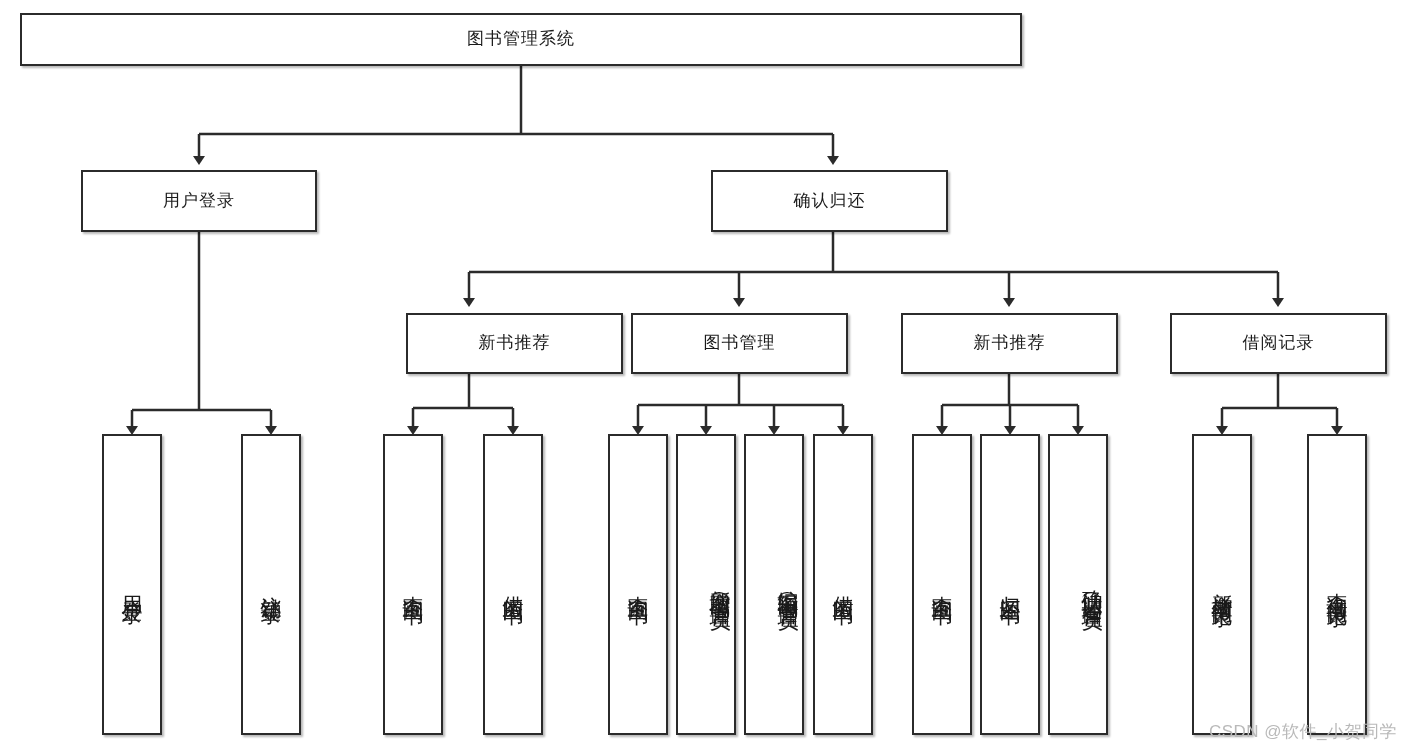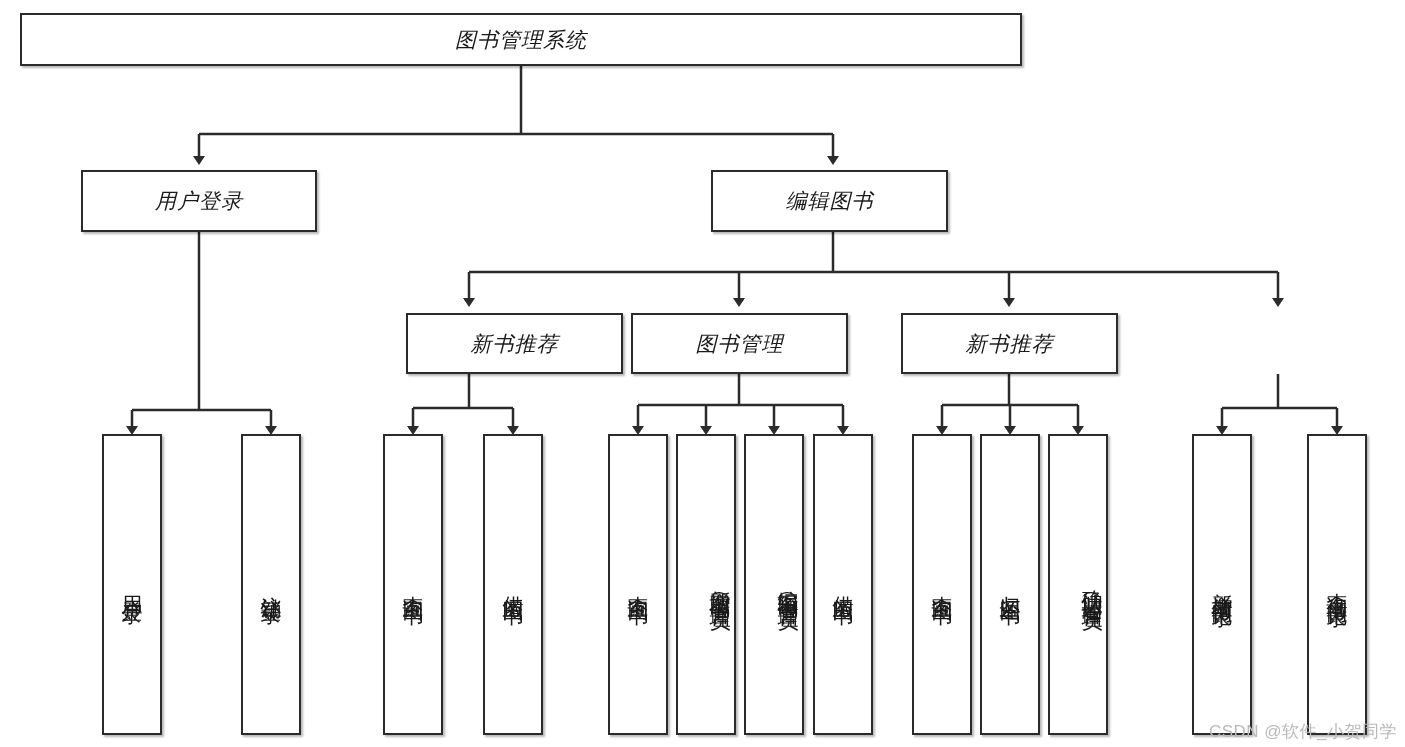--- a/index.html
+++ b/index.html
@@ -22,24 +22,23 @@
     box-sizing: border-box;
     border: 2px solid #2b2b2b;
     background: #ffffff;
     box-shadow: 2px 2px 2px rgba(0,0,0,0.28);
     display: flex;
     align-items: center;
     justify-content: center;
     color: #1a1a1a;
   }
   .node.horizontal {
-    font-size: 21px;
+    font-size: 17px;
     letter-spacing: 1px;
     line-height: 1.1;
-    font-style: italic;
   }
   .node.vertical {
     writing-mode: vertical-rl;
     text-orientation: upright;
     font-size: 21px;
     letter-spacing: 3px;
     align-items: flex-start;
     justify-content: center;
     padding-top: 4px;
   }
@@ -126,31 +125,34 @@
   </svg>
 
   <div class="node horizontal" style="left:20px; top:13px; width:1002px; height:53px;">
     <span>图书管理系统</span>
   </div>
 
   <div class="node horizontal" style="left:81px; top:170px; width:236px; height:62px;">
     <span>用户登录</span>
   </div>
   <div class="node horizontal" style="left:711px; top:170px; width:237px; height:62px;">
-    <span>编辑图书</span>
+    <span>确认归还</span>
   </div>
 
   <div class="node horizontal" style="left:361px; top:313px; width:217px; height:61px;margin-left:45px;">
     <span>新书推荐</span>
   </div>
   <div class="node horizontal" style="left:631px; top:313px; width:217px; height:61px;">
     <span>图书管理</span>
   </div>
   <div class="node horizontal" style="left:901px; top:313px; width:217px; height:61px;">
     <span>新书推荐</span>
+  </div>
+  <div class="node horizontal" style="left:1170px; top:313px; width:217px; height:61px;">
+    <span>借阅记录</span>
   </div>
 
   <div class="node vertical v-center" style="left:102px; top:434px; width:60px; height:301px;">
     <span class="vlabel">用户登录</span>
   </div>
   <div class="node vertical v-center" style="left:241px; top:434px; width:60px; height:301px;">
     <span class="vlabel">注销登录</span>
   </div>
 
   <div class="node vertical v-center" style="left:383px; top:434px; width:60px; height:301px;">

